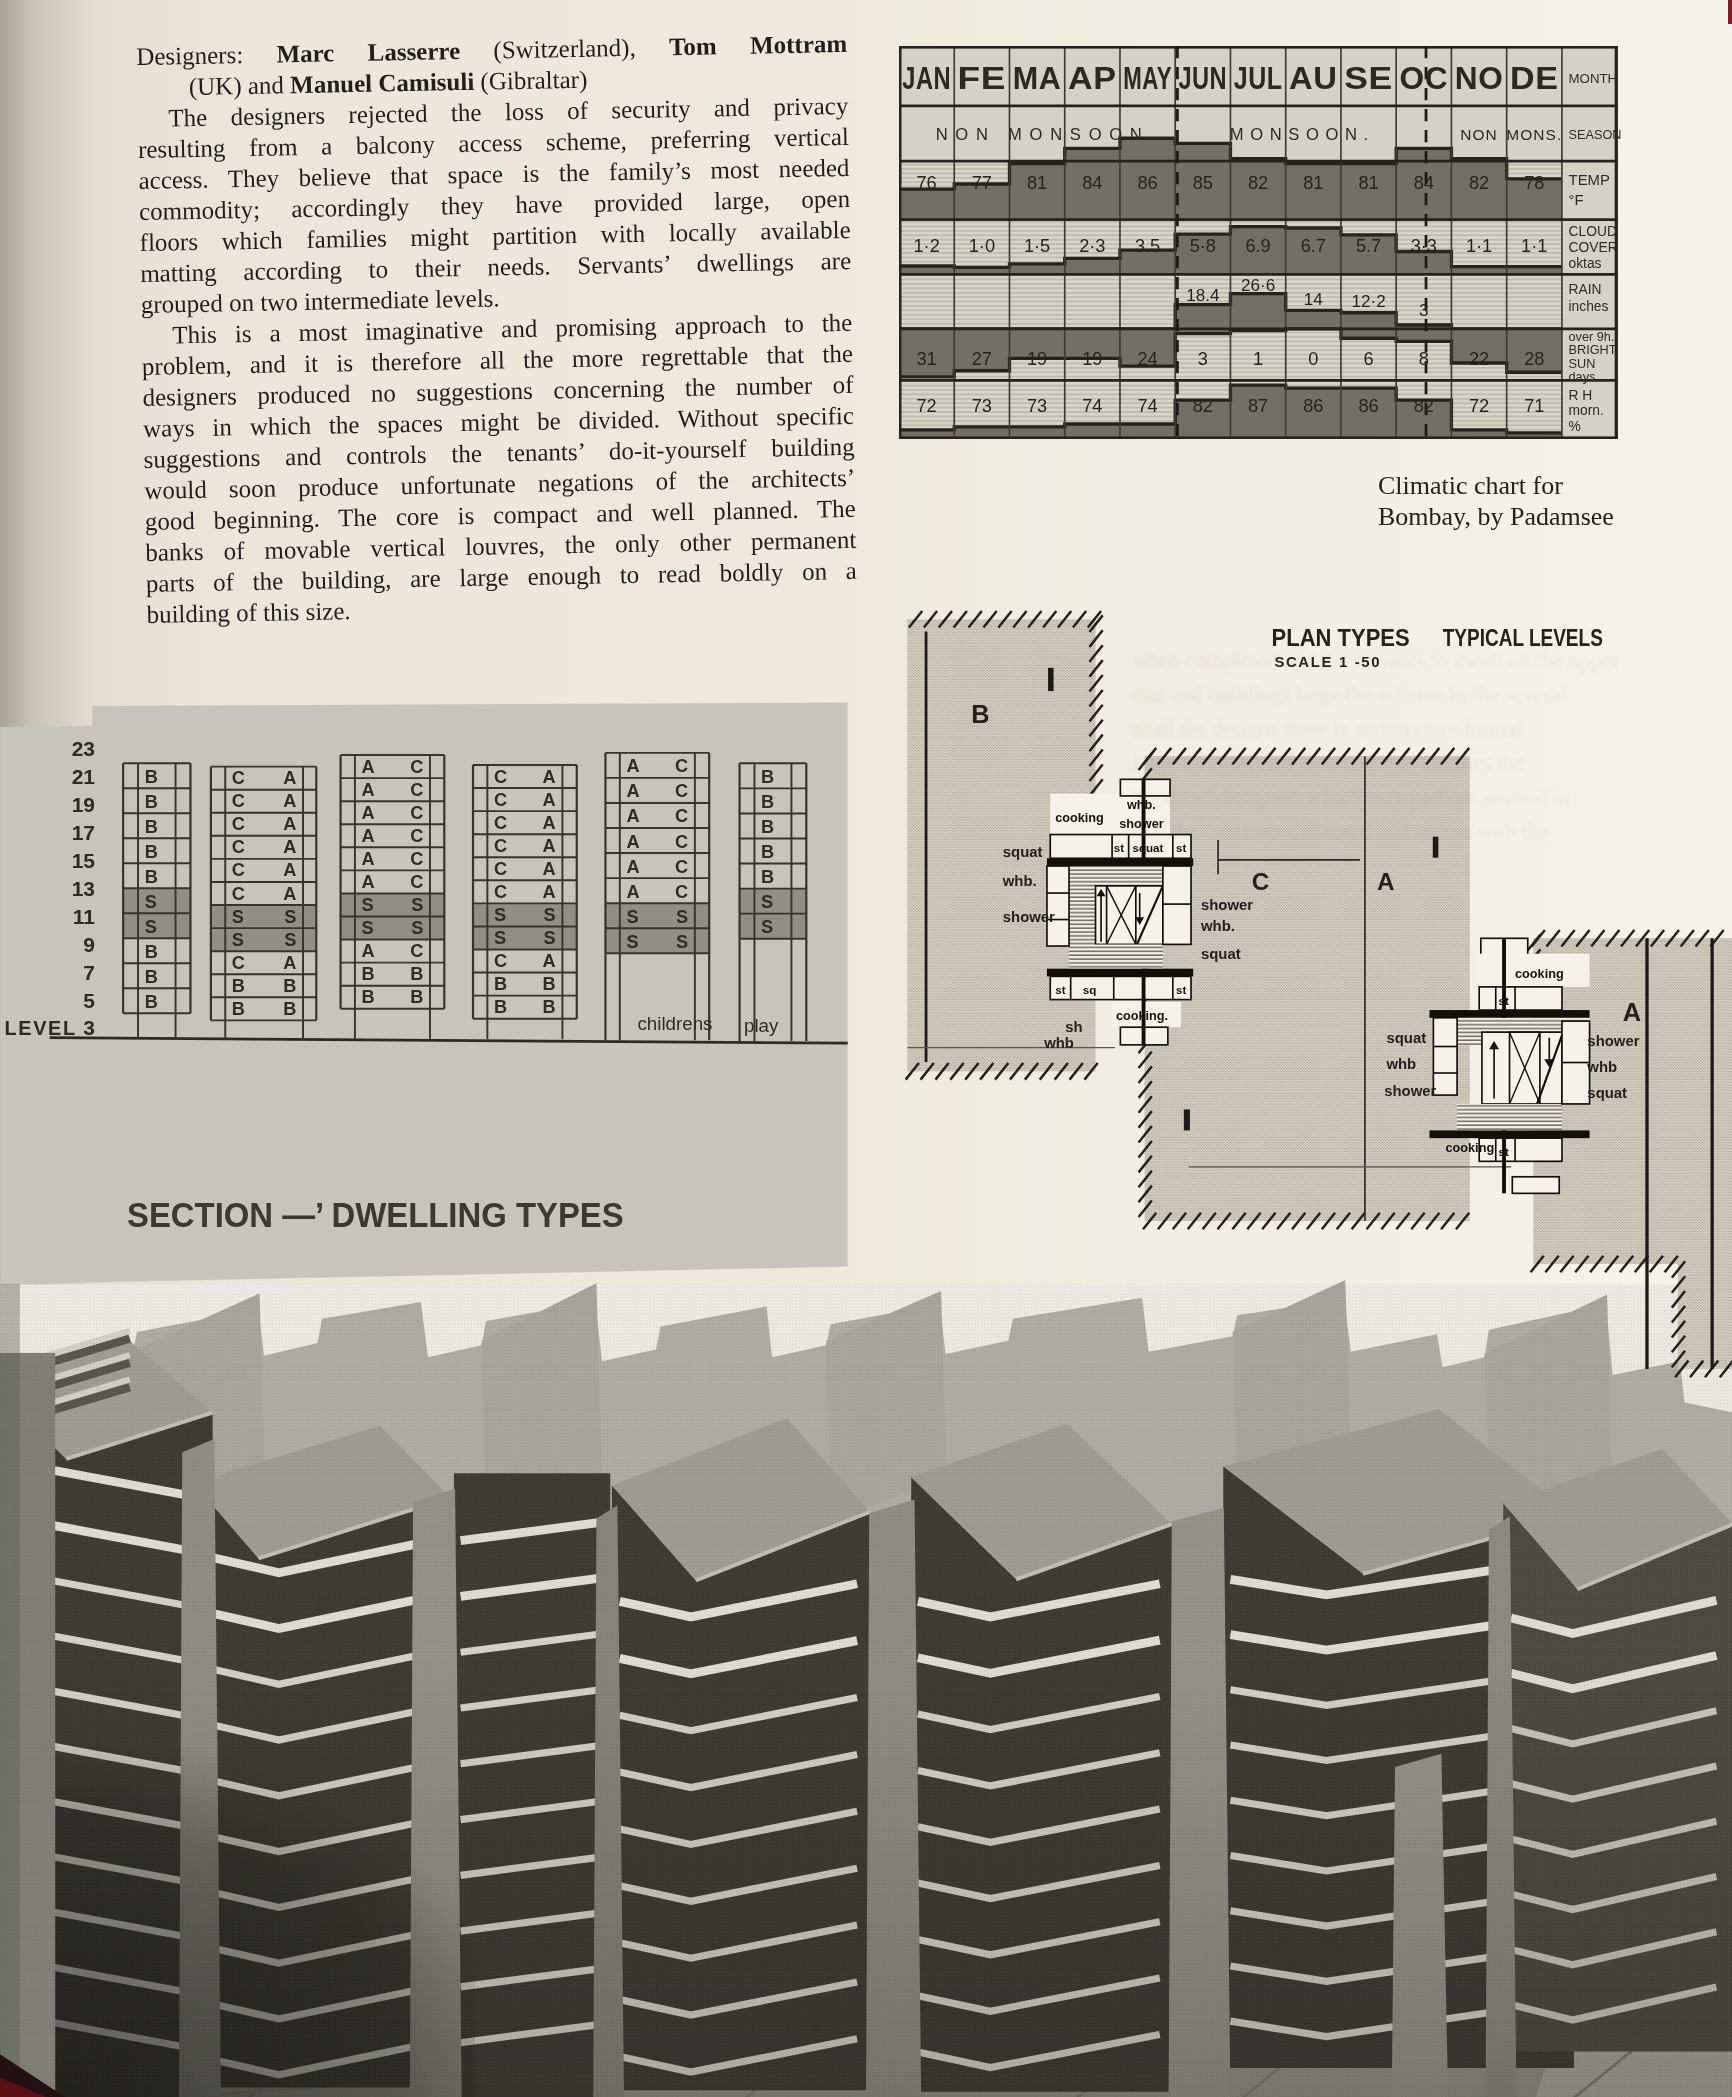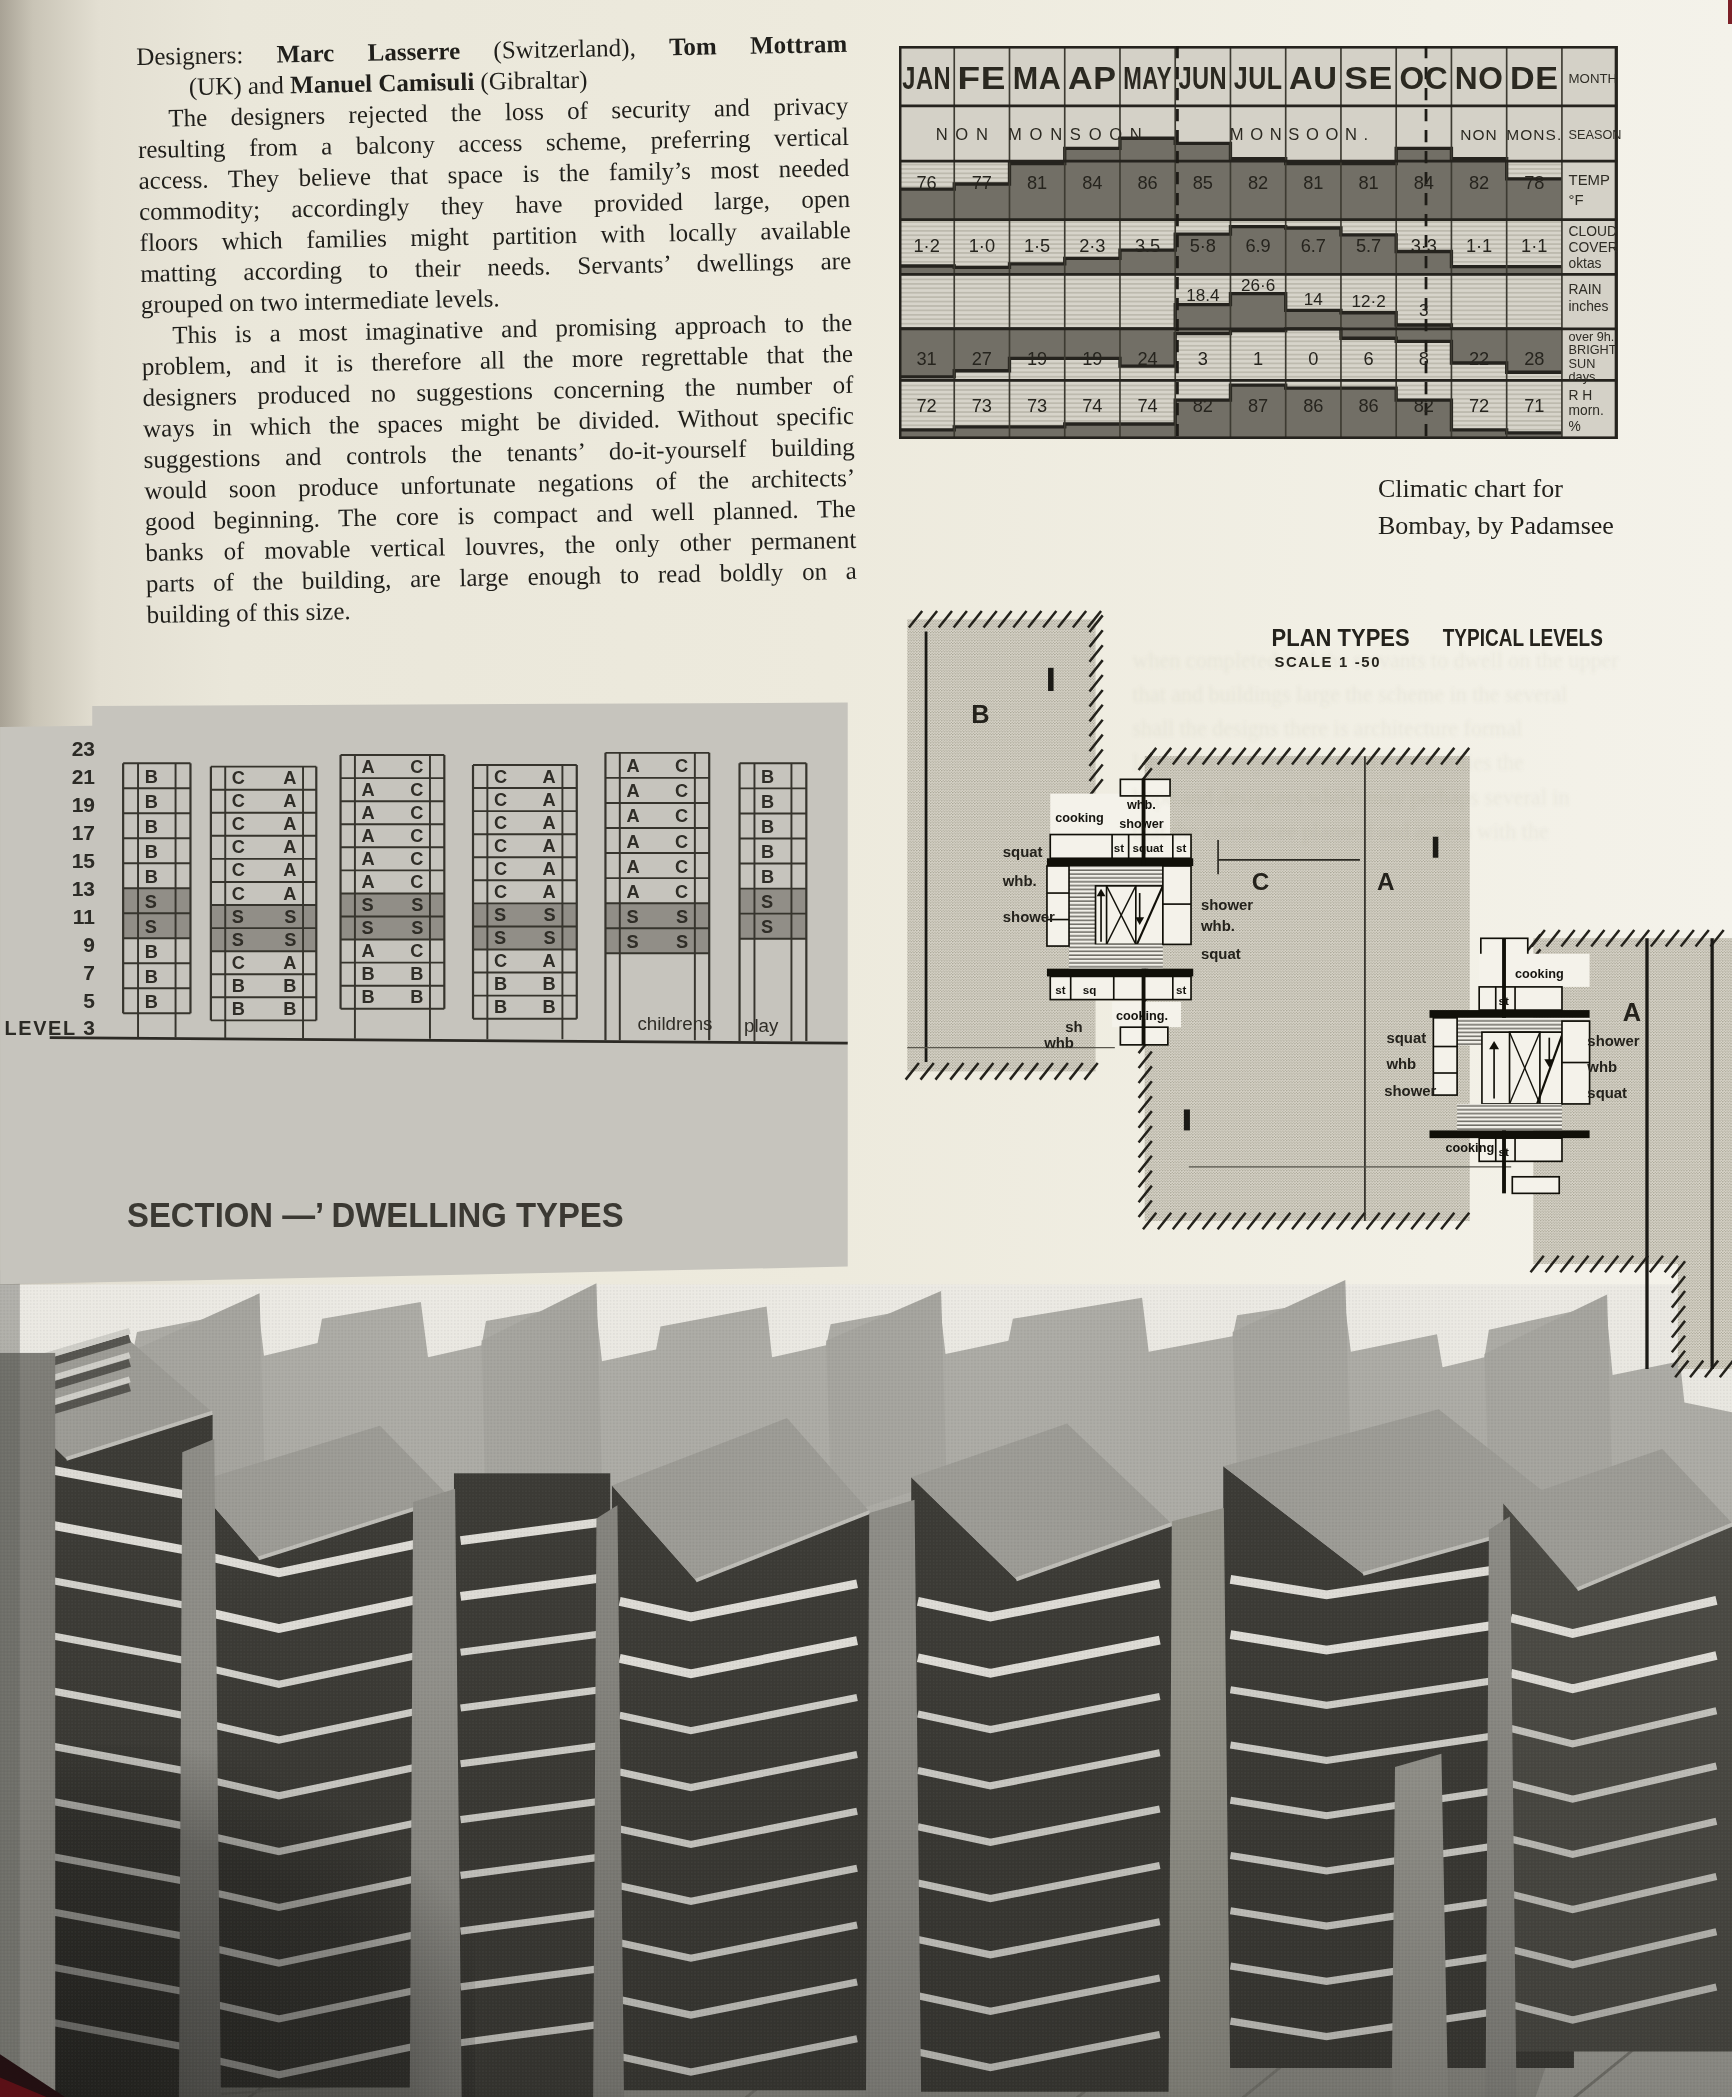--- a/index.html
+++ b/index.html
@@ -4,21 +4,21 @@
 .page{position:relative;width:1733px;height:2097px;overflow:hidden;
  background:
   linear-gradient(90deg,#a8a295 0px,#c9c4b6 33px,#e3dfd2 99px,#eae7da 232px,#edeadd 828px,#f2f0e6 1435px,#f4f2ea 1733px);
  font-family:"Liberation Serif", serif;}
 .article{position:absolute;left:136px;top:41px;width:711px;color:#201f1b;
  font-size:25px;line-height:31px;transform:rotate(-1.05deg);transform-origin:0 0;}
 .article .ln{white-space:nowrap}
 .article .ln.j{text-align:justify;text-align-last:justify;white-space:normal;
  word-spacing:0.01px}
 .caption{position:absolute;left:1378px;top:470px;width:309px;color:#22211c;
- font-size:26px;line-height:37px;font-family:"Liberation Serif", serif;}
+ font-size:26px;line-height:31px;font-family:"Liberation Serif", serif;}
 </style></head><body>
 <div class="page">
 
 <div class="article">
 <div class="ln j">Designers: <b>Marc Lasserre</b> (Switzerland), <b>Tom Mottram</b></div>
 <div class="ln" style="padding-left:52px">(UK) and <b>Manuel Camisuli</b> (Gibraltar)</div>
 <div class="ln j" style="text-indent:31px">The designers rejected the loss of security and privacy</div>
 <div class="ln j">resulting from a balcony access scheme, preferring vertical</div>
 <div class="ln j">access. They believe that space is the family’s most needed</div>
 <div class="ln j">commodity; accordingly they have provided large, open</div>

